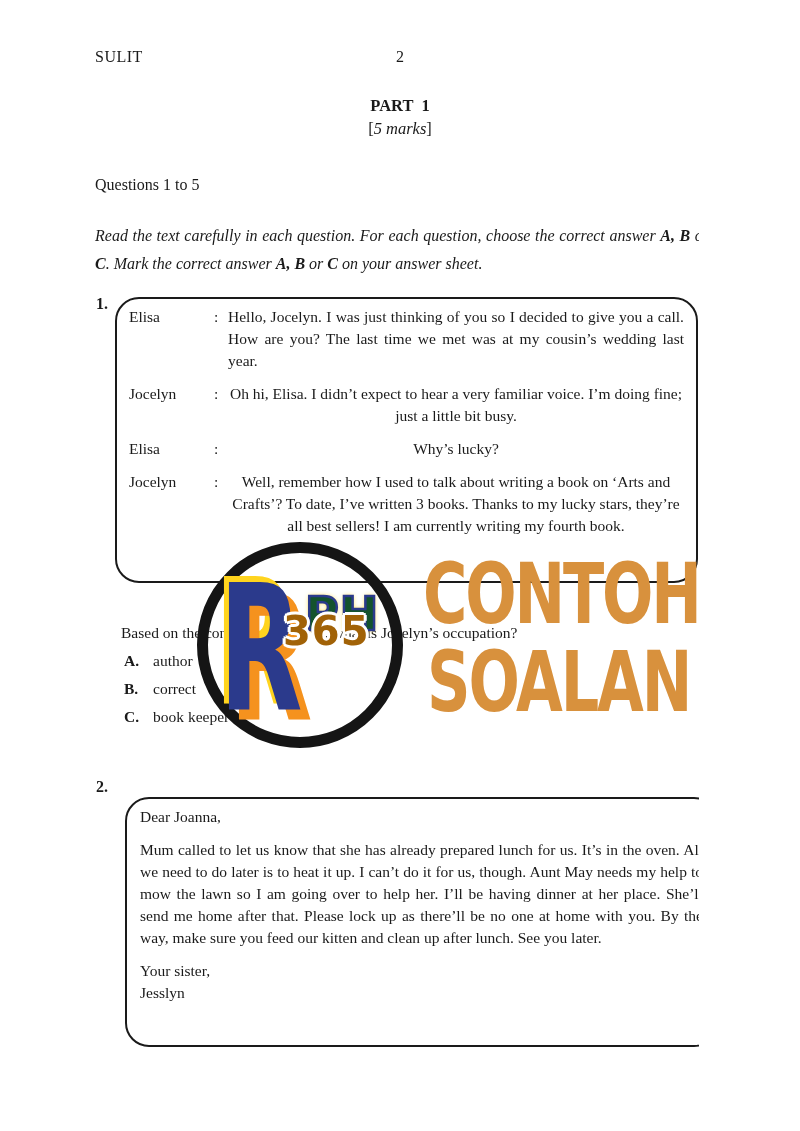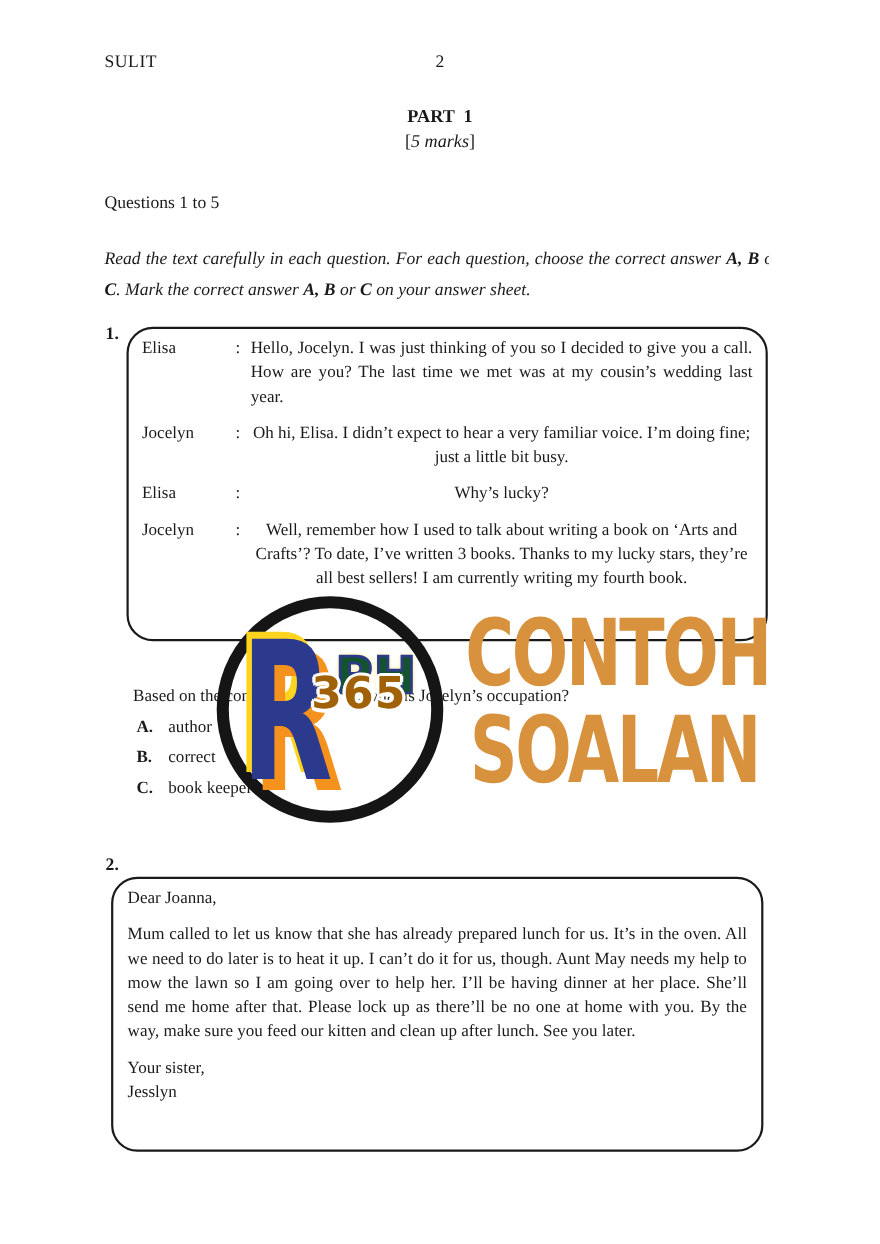--- a/index.html
+++ b/index.html
@@ -35,21 +35,21 @@
 
   
   .qnum{font-weight:bold;font-size:16px;}
 
   
   .rbox{
     border:2px solid #1a1a1a;border-radius:24px;
     box-sizing:border-box;background:transparent;
   }
   .box1{left:115px;top:297px;width:583px;height:286px;padding:7px 12px 0 12px;}
-  .box2{left:101px;top:797px;width:593px;height:250px;padding:7px 13px 0 13px;}
+  .box2{left:125px;top:797px;width:593px;height:250px;padding:7px 13px 0 13px;}
 
   
   .turn{display:grid;grid-template-columns:85px 14px 1fr;margin-bottom:11px;}
   .turn .speaker{white-space:nowrap;}
   .turn .utterance{text-align:center;}
   .turn.justified .utterance{text-align:justify;}
 
   
   .q1-prompt{left:121px;top:624px;width:460px;font-size:15.5px;}
   .options{left:124px;top:650px;}

